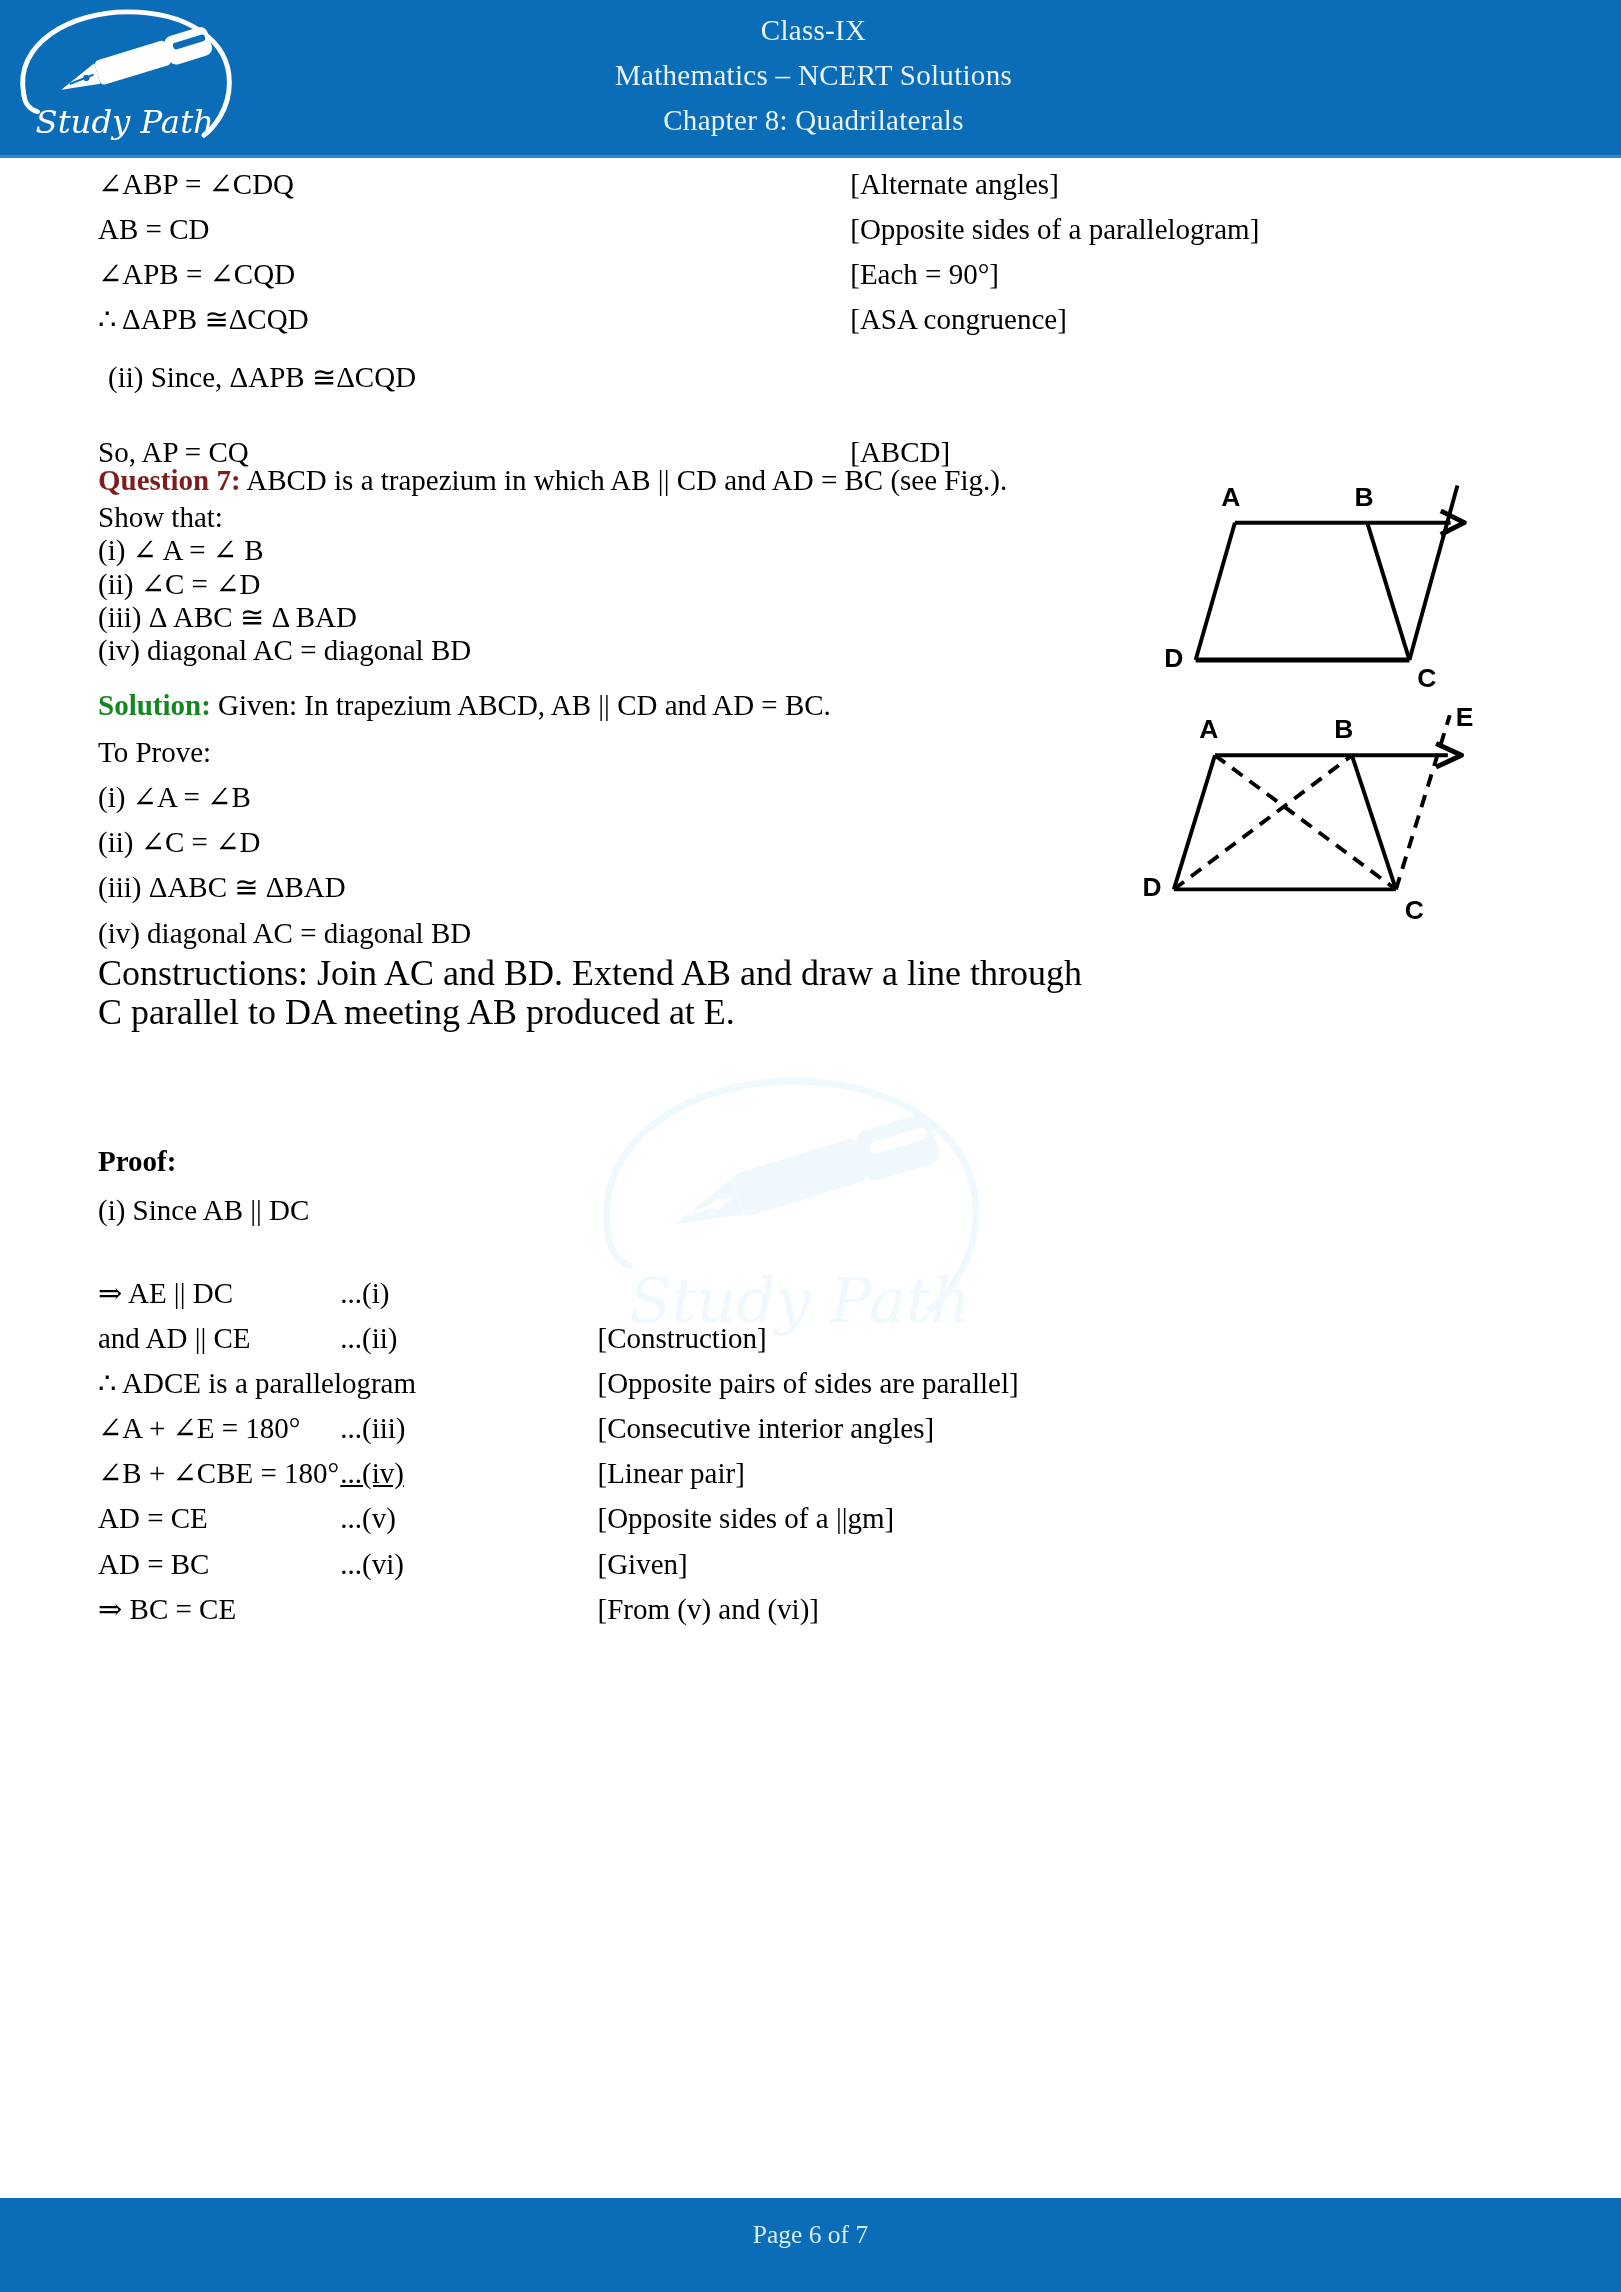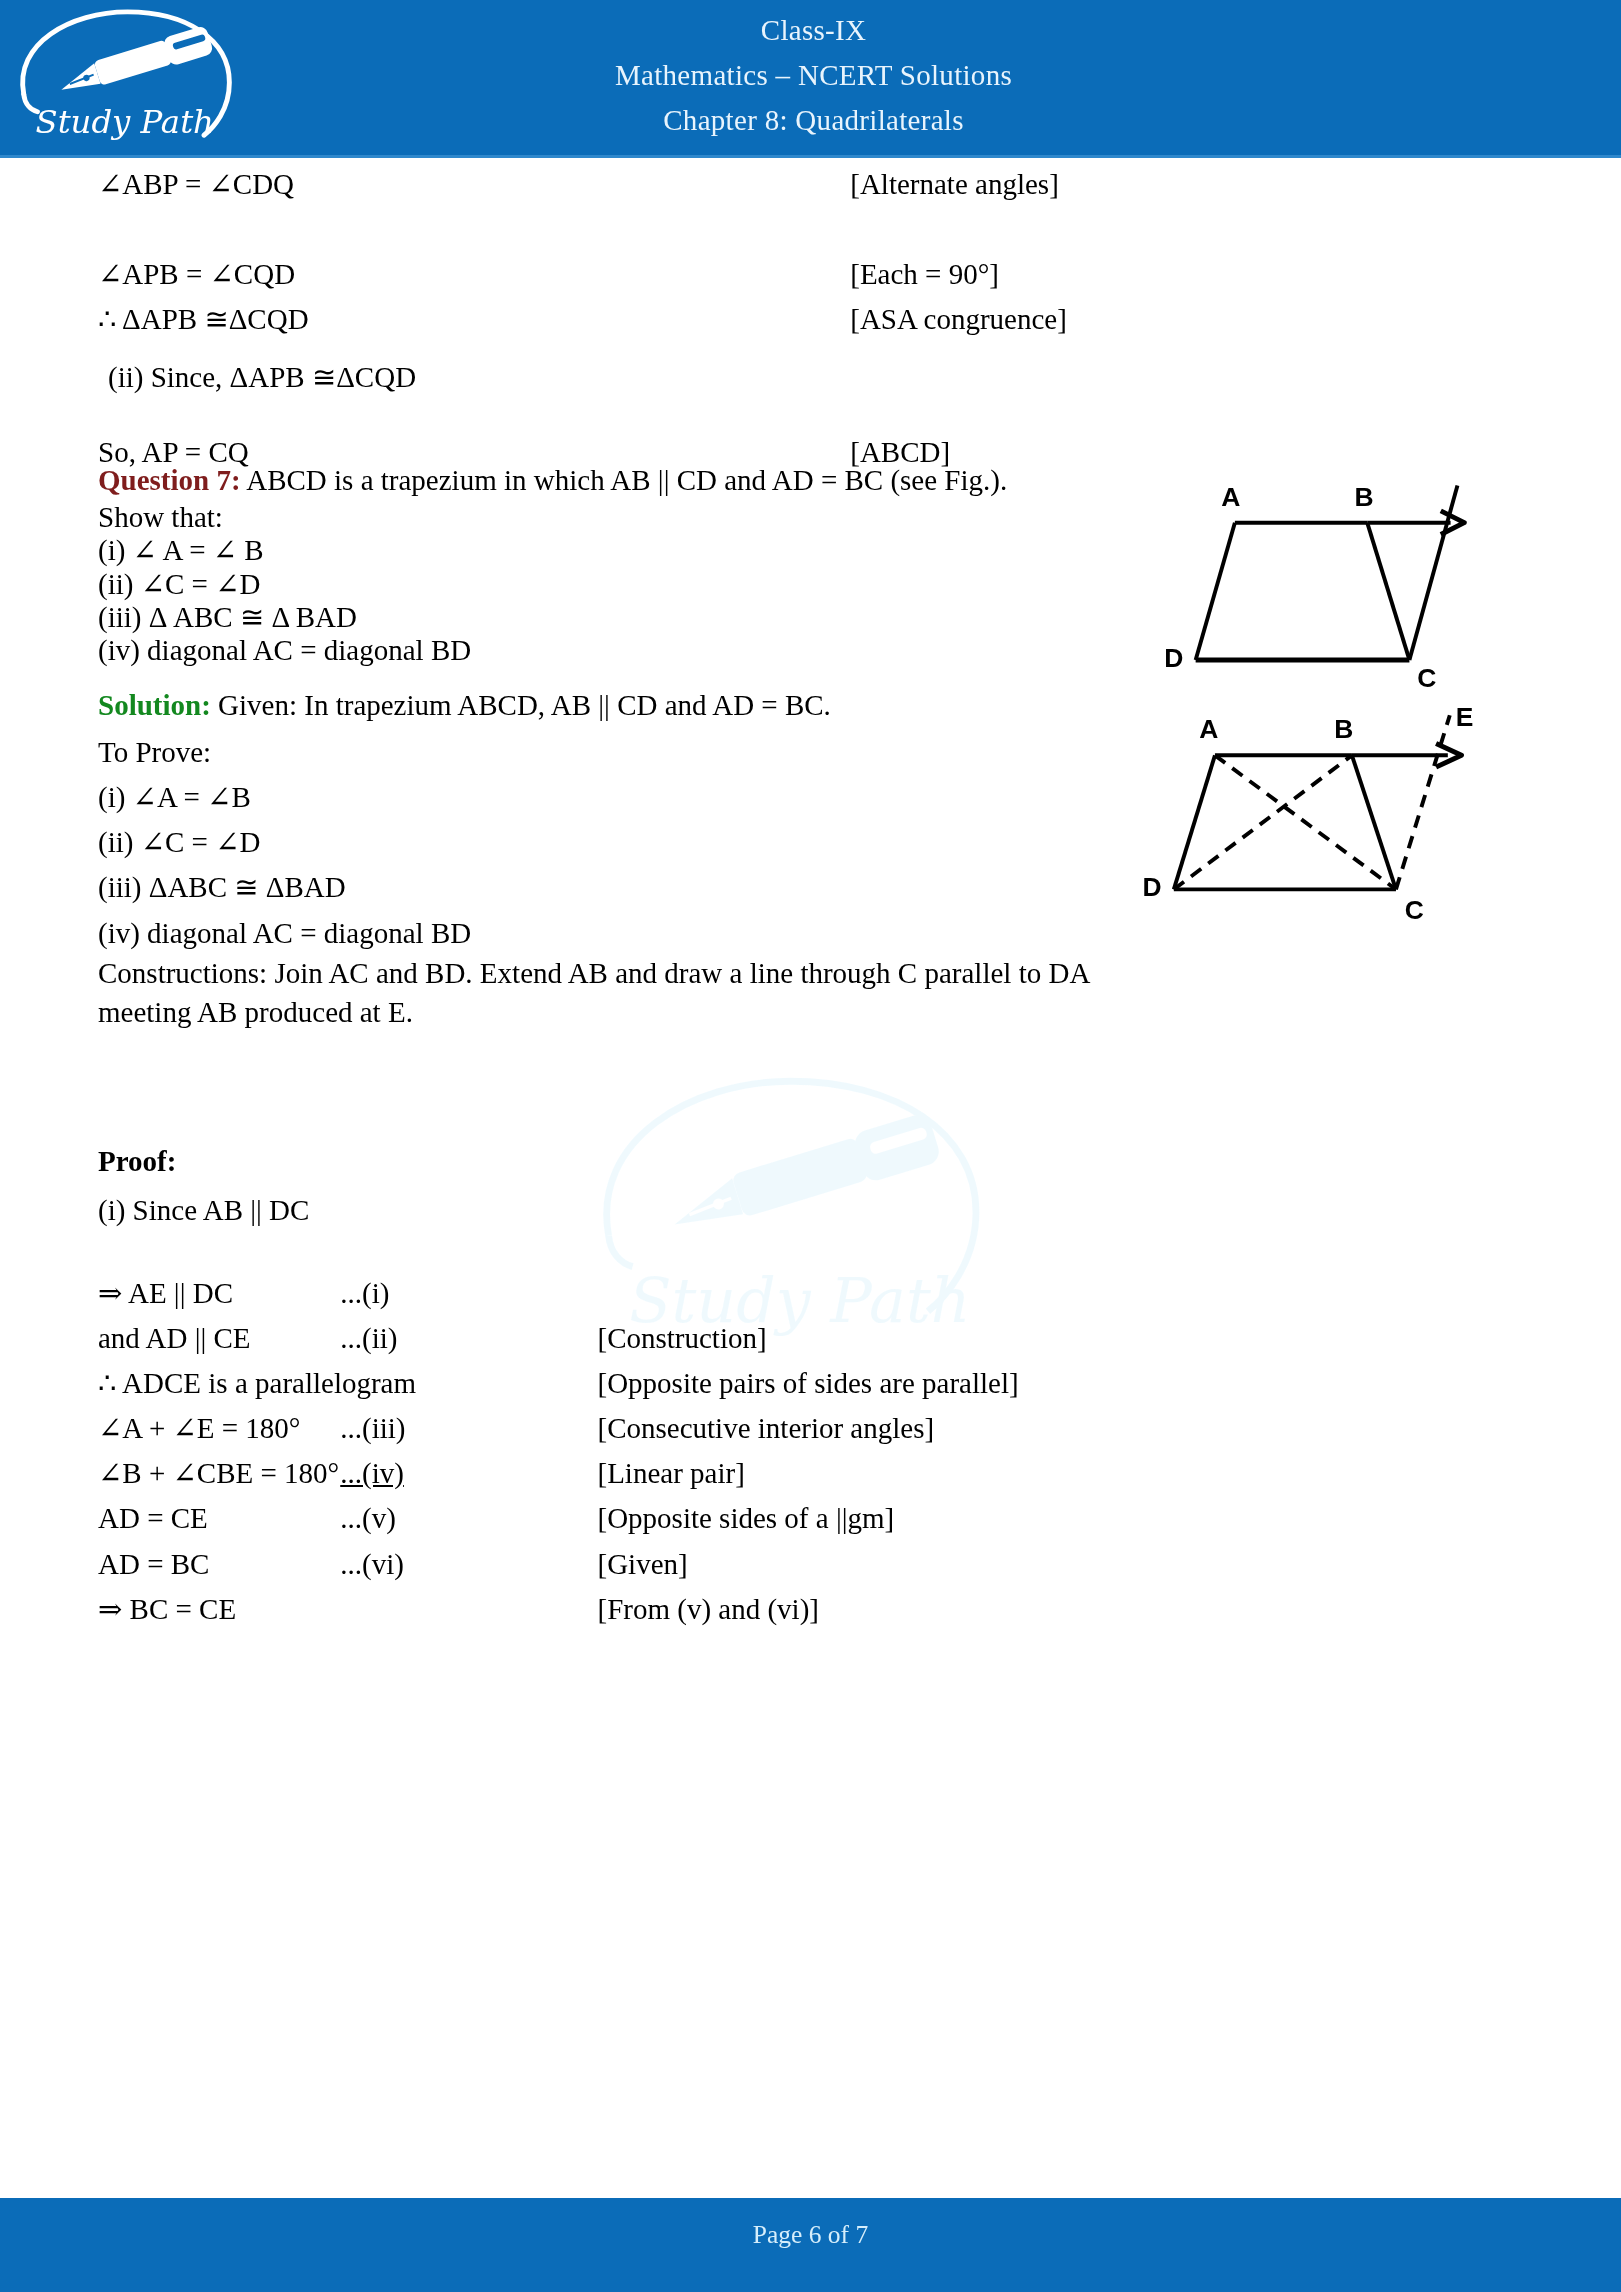--- a/index.html
+++ b/index.html
@@ -120,21 +120,21 @@
     position: absolute;
     left: 98px;
     font-size: 29px;
     line-height: 33px;
     white-space: nowrap;
   }
   .para {
     position: absolute;
     left: 98px;
     width: 1010px;
-    font-size: 29px;
+    font-size: 36px;
     line-height: 39px;
   }
   .lbl-question {
     color: #7f1d1d;
     font-weight: bold;
   }
   .lbl-solution {
     color: #13881f;
     font-weight: bold;
   }
@@ -201,20 +201,24 @@
       <text x="24" y="150" font-family="DejaVu Serif, serif" font-style="italic" font-size="36" fill="#cdeefb" aria-label="Study Path">Study Path</text>
     </svg>
   </div>
 
   <div id="content">
 
     <div class="row" style="top:-23.5px;">
       <span class="stmt" style="width:745px;">∠ABP = ∠CDQ</span>
       <span class="reason">[Alternate angles]</span>
     </div>
+    <div class="row" style="top:21.6px;">
+      <span class="stmt" style="width:745px;">AB = CD</span>
+      <span class="reason">[Opposite sides of a parallelogram]</span>
+    </div>
     <div class="row" style="top:67px;">
       <span class="stmt" style="width:745px;">∠APB = ∠CQD</span>
       <span class="reason">[Each = 90°]</span>
     </div>
     <div class="row" style="top:112px;">
       <span class="stmt" style="width:745px;">∴ ΔAPB ≅ΔCQD</span>
       <span class="reason">[ASA congruence]</span>
     </div>
 
     <div class="plainline" style="top:206px;margin-left:10px;">(ii) Since, ΔAPB ≅ΔCQD</div>

